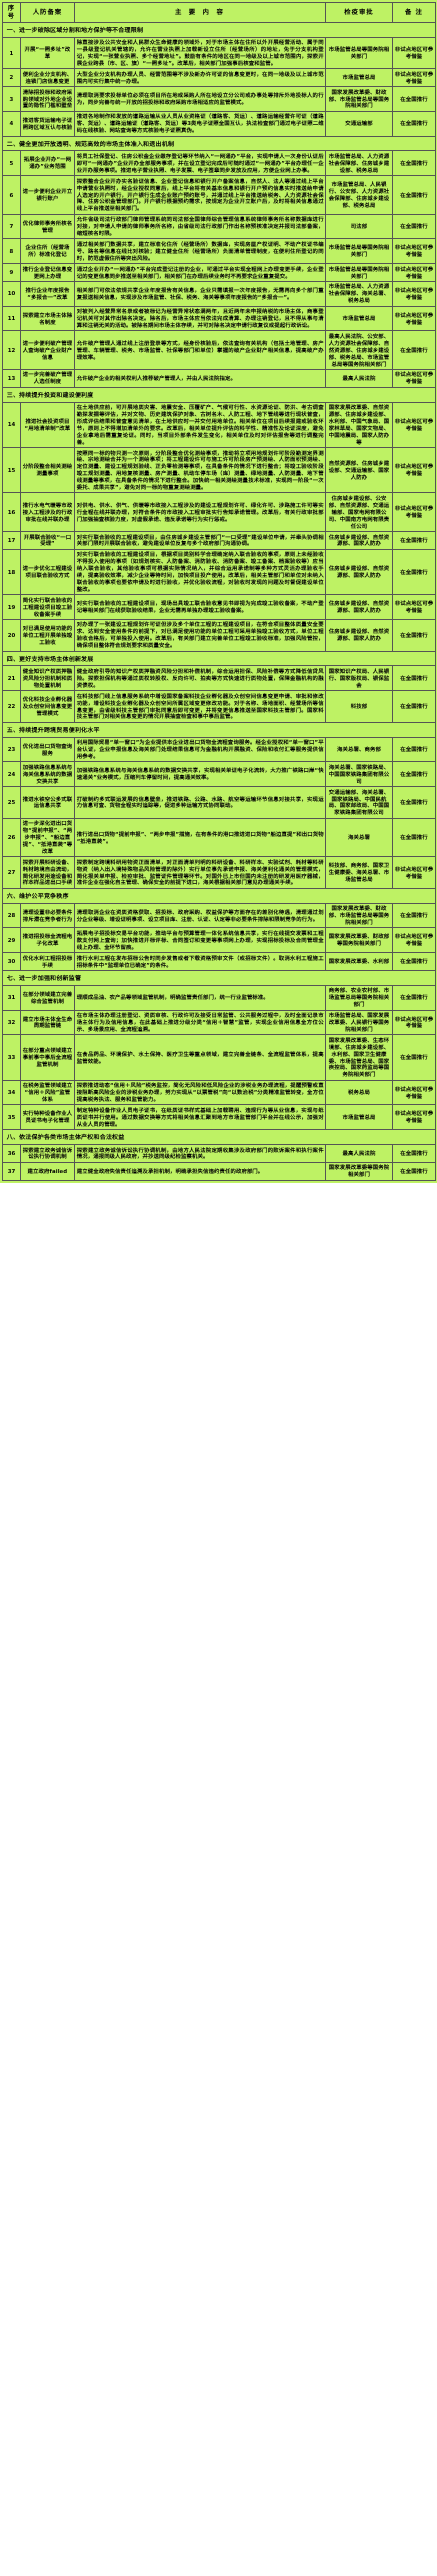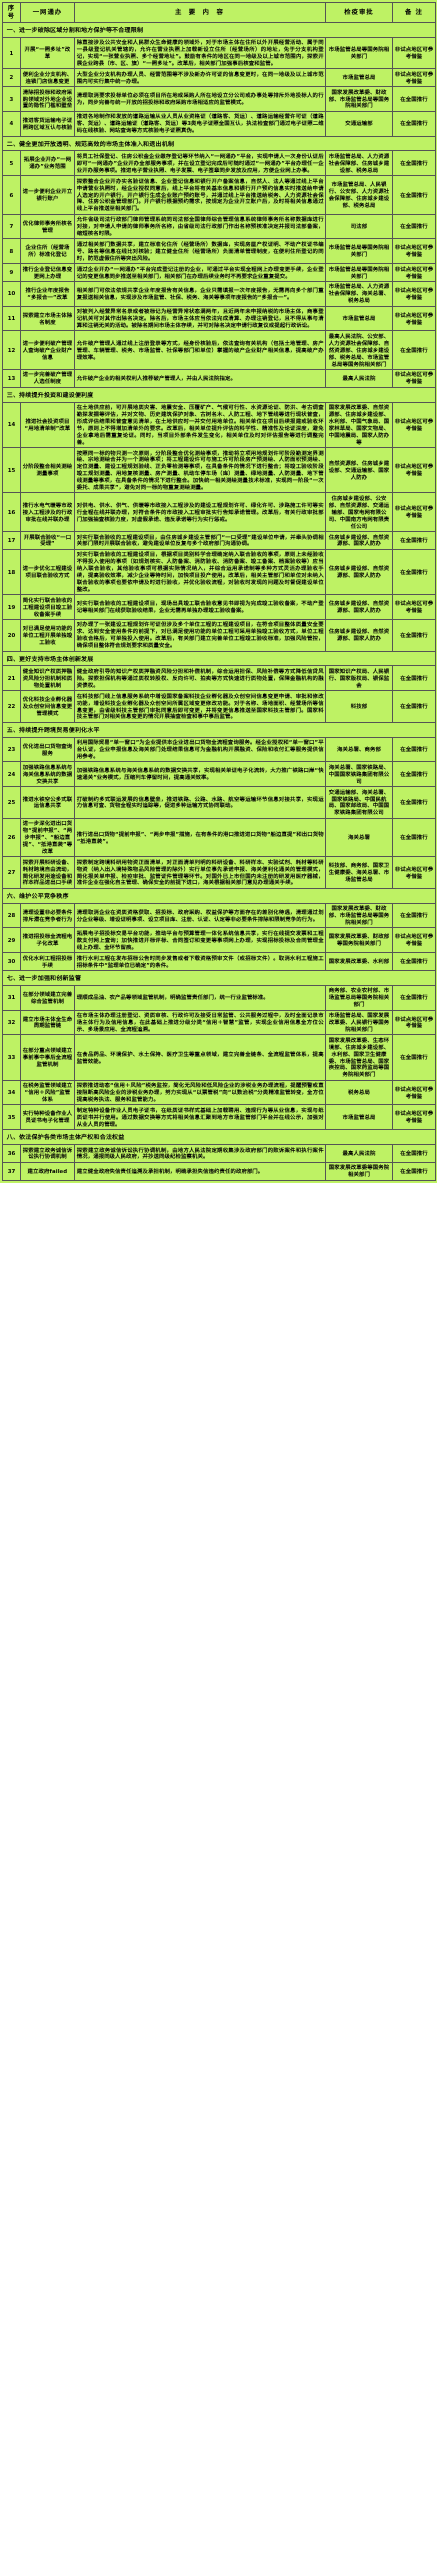--- a/index.html
+++ b/index.html
@@ -100,21 +100,21 @@
     <colgroup>
       <col class="c-no">
         <col class="c-item">
         <col class="c-content">
         <col class="c-org">
         <col class="c-note">
     </colgroup>
     <thead>
       <tr>
         <th>序号</th>
-        <th>一网通办</th>
+        <th>人防备案</th>
         <th class="wide-space">主 要 内 容</th>
         <th>检疫审批</th>
         <th>备 注</th>
       </tr>
     </thead>
     <tbody id="table-body">
         <tr class="section-row">
           <td colspan="5">一、进一步破除区域分割和地方保护等不合理限制</td>
         </tr>
         <tr>

